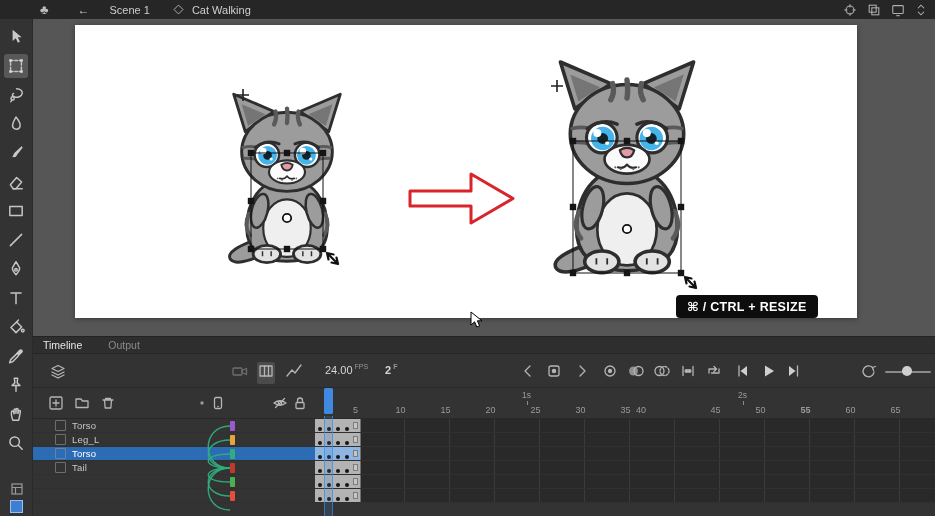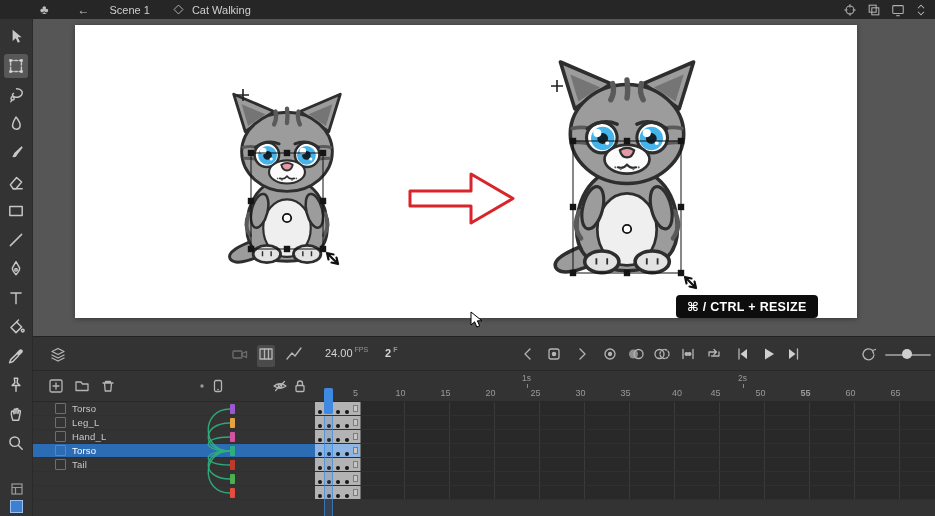--- a/index.html
+++ b/index.html
@@ -298,20 +298,24 @@
           </g>
         </svg>
       <div id="shortcut-tip">⌘ / CTRL + RESIZE</div>
     </div>
     <svg id="mouse-cursor" width="14" height="17" viewBox="0 0 14 17">
       <path d="M1 1 L1 14 L4.6 10.8 L6.8 16 L9.6 14.8 L7.4 9.8 L12 9.8 Z" fill="#fff" stroke="#000" stroke-width="1"></path>
     </svg>
   </main>
 
   <section id="timeline-panel">
+    <div id="panel-tabs">
+      <span class="tab active">Timeline</span>
+      <span class="tab">Output</span>
+    </div>
 
     <div id="tl-controls">
       <span class="ic" style="left:16px"><svg width="18" height="18" viewBox="0 0 18 18">
             <path d="M3 6.5 L9 3.5 L15 6.5 L9 9.5 Z"></path>
             <path d="M3 10 L9 13 L15 10"></path>
             <path d="M3 13 L9 16 L15 13"></path>
           </svg></span>
       <span class="ic dim" style="left:198px"><svg width="18" height="18" viewBox="0 0 18 18">
             <rect x="2" y="6" width="9" height="7" rx="1"></rect>
             <path d="M11 8.5 L15.5 6.5 V12.5 L11 10.5 Z"></path>
@@ -404,21 +408,21 @@
             <path d="M6.5 8.5 V6.5 A2.5 2.5 0 0 1 11.5 6.5 V8.5"></path>
           </svg></span>
       <div id="ruler" style="position:absolute;left:0;right:0;top:0;bottom:0;">
           <span class="rnum" style="left: 322.5px;">5</span>
           <span class="rnum" style="left: 367.5px;">10</span>
           <span class="rnum" style="left: 412.5px;">15</span>
           <span class="rnum" style="left: 457.5px;">20</span>
           <span class="rnum" style="left: 502.5px;">25</span>
           <span class="rnum" style="left: 547.5px;">30</span>
           <span class="rnum" style="left: 592.5px;">35</span>
-          <span class="rnum" style="left: 644px; text-align: center;">40</span>
+          <span class="rnum" style="left: 608px; text-align: center;">40</span>
           <span class="rnum" style="left: 682.5px;">45</span>
           <span class="rnum" style="left: 727.5px;">50</span>
           <span class="rnum" style="left: 772.5px; font-weight: bold;">55</span>
           <span class="rnum" style="left: 817.5px;">60</span>
           <span class="rnum" style="left: 862.5px;">65</span>
           <span class="rsec" style="left: 493.5px;">1s</span>
           <i class="rtick" style="left: 493.5px;"></i>
           <span class="rsec" style="left: 709.5px;">2s</span>
           <i class="rtick" style="left: 709.5px;"></i>
         </div>
@@ -443,37 +447,20 @@
               </div>
             </div>
           </div>
           <div class="layer-row">
             <div class="lname">
               <span class="licon"></span>
               <span class="lname-text">Leg_L</span>
             </div>
             <div class="lcols"></div>
             <span class="swatch" style="background:#e8a33d"></span>
-            <div class="frames">
-              <div class="fspan">
-                <i class="kdot" style="left:2.5px"></i>
-                <i class="kdot" style="left:11.5px"></i>
-                <i class="kdot" style="left:20.5px"></i>
-                <i class="kdot" style="left:29.5px"></i>
-                <i class="f5"></i>
-              </div>
-            </div>
-          </div>
-          <div class="layer-row">
-            <div class="lname">
-              <span class="licon"></span>
-              <span class="lname-text">Hand_L</span>
-            </div>
-            <div class="lcols"></div>
-            <span class="swatch" style="background:#d6519e"></span>
             <div class="frames">
               <div class="fspan">
                 <i class="kdot" style="left:2.5px"></i>
                 <i class="kdot" style="left:11.5px"></i>
                 <i class="kdot" style="left:20.5px"></i>
                 <i class="kdot" style="left:29.5px"></i>
                 <i class="f5"></i>
               </div>
             </div>
           </div>

